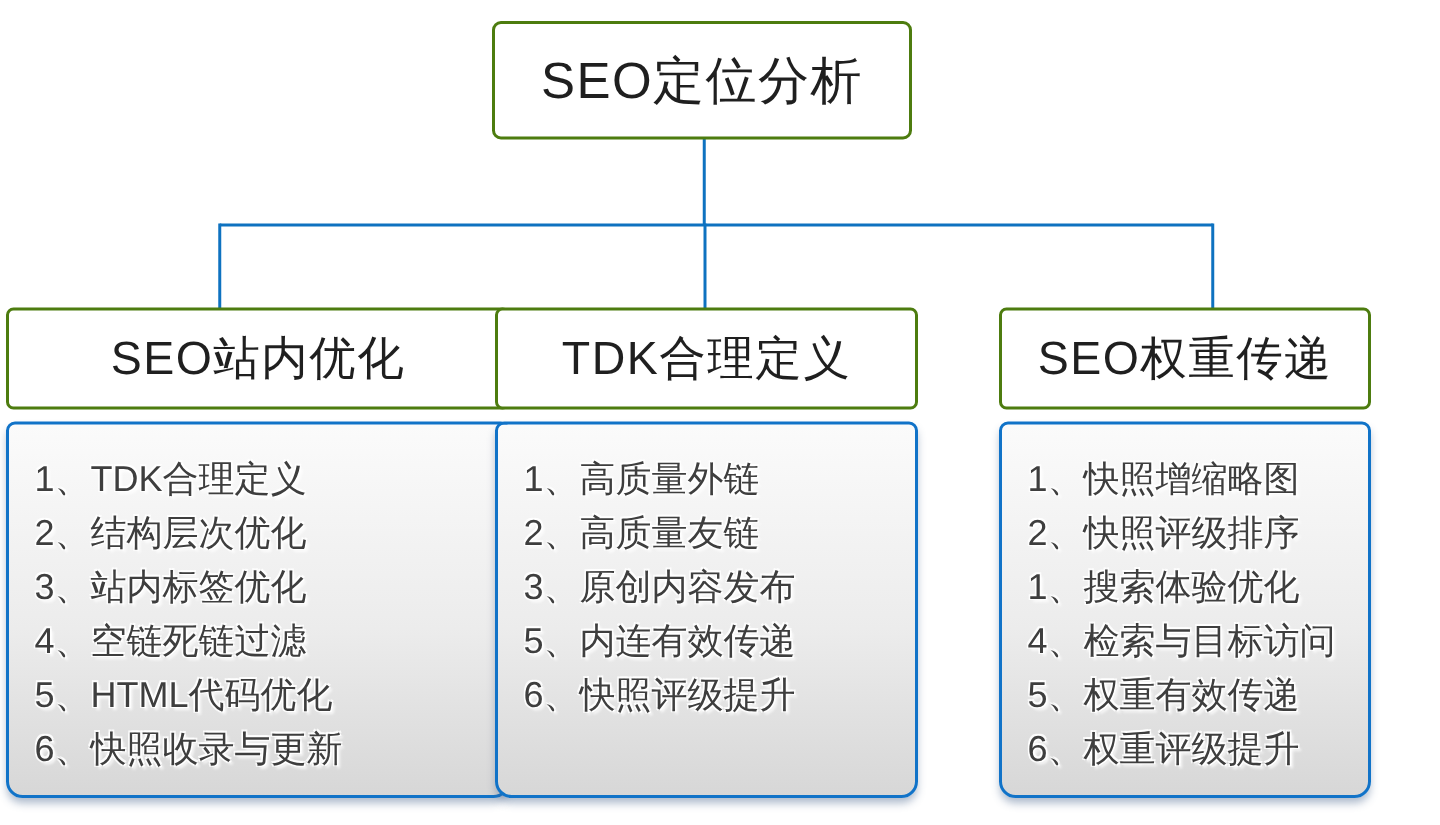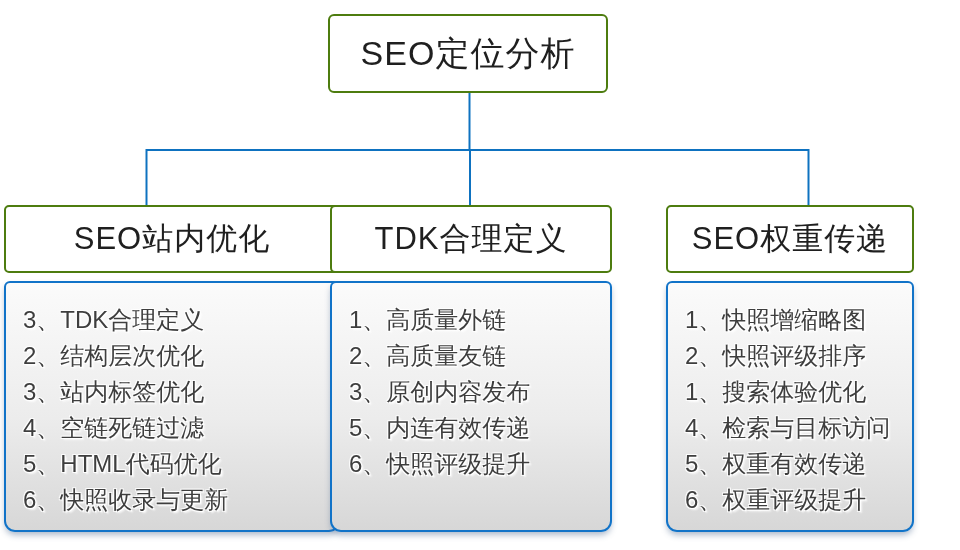--- a/index.html
+++ b/index.html
@@ -87,21 +87,21 @@
   </svg>
 
   <div class="node-box root-box">
     <span>SEO定位分析</span>
   </div>
 
   <div class="node-box branch-header col1">
     <span>SEO站内优化</span>
   </div>
   <div class="branch-list col1">
-    <div class="list-item">3、TDK合理定义</div>
+    <div class="list-item">1、TDK合理定义</div>
     <div class="list-item">2、结构层次优化</div>
     <div class="list-item">3、站内标签优化</div>
     <div class="list-item">4、空链死链过滤</div>
     <div class="list-item">5、HTML代码优化</div>
     <div class="list-item">6、快照收录与更新</div>
   </div>
 
   <div class="node-box branch-header col2">
     <span>TDK合理定义</span>
   </div>

